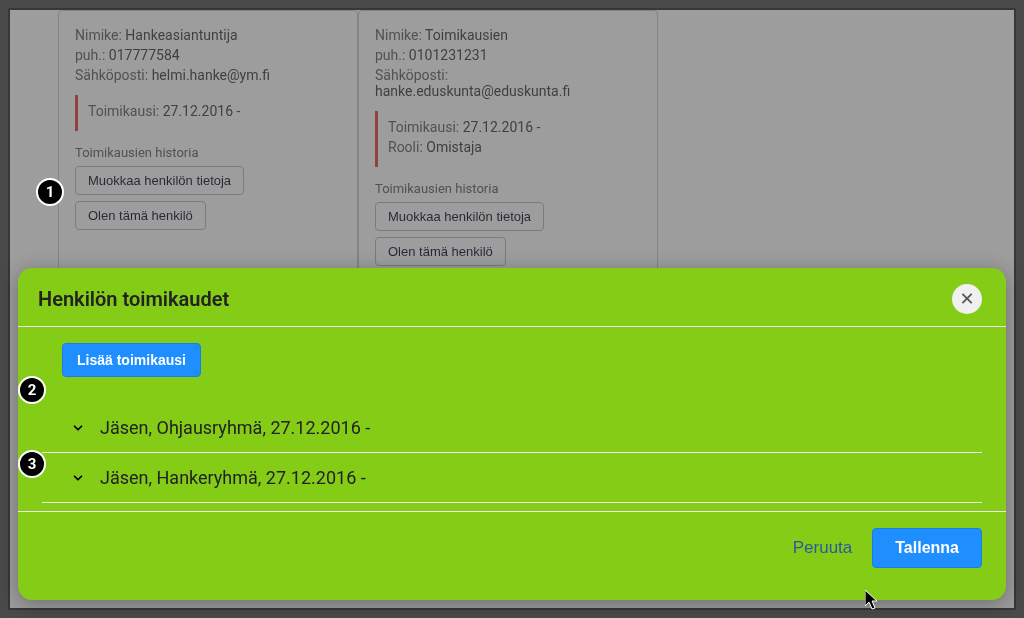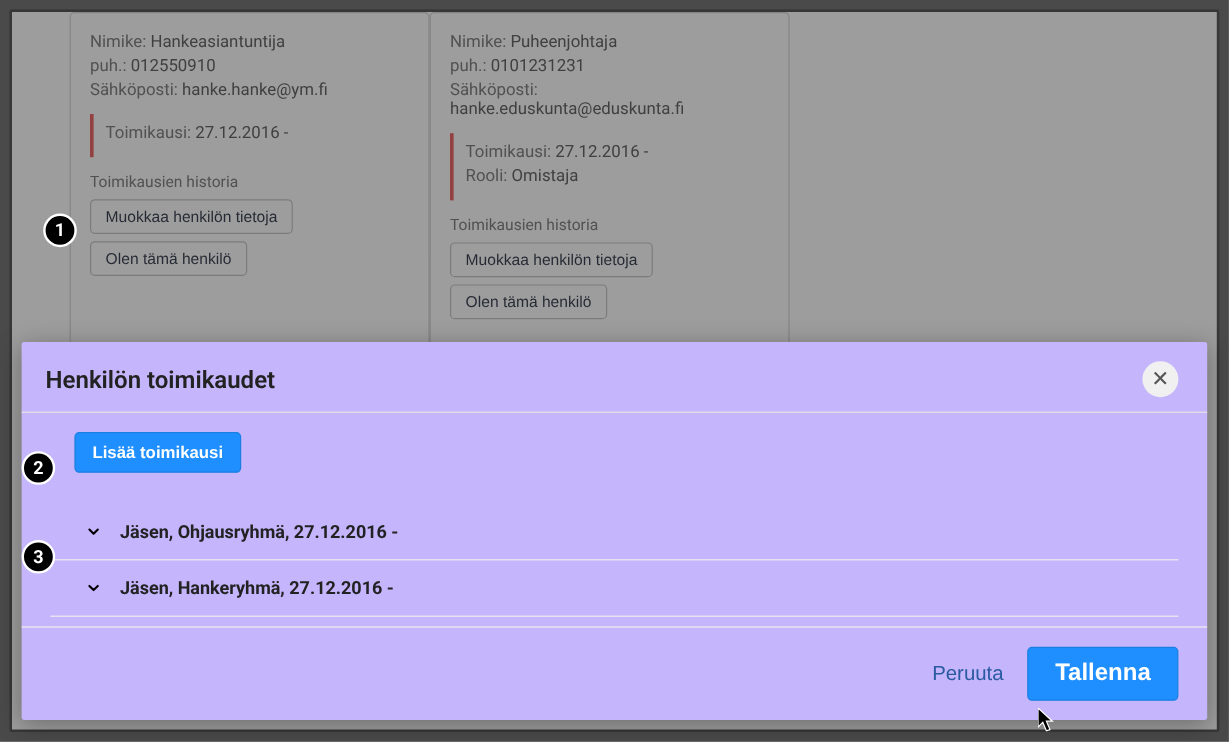--- a/index.html
+++ b/index.html
@@ -62,25 +62,25 @@
       color: #333;
       padding: 16px 48px 0 48px;
       font-weight: 500;
     }
 
     .modal {
       position: absolute;
       left: 18px;
       right: 18px;
       bottom: 18px;
-      background: #c4b5fd;
-      border-radius: 2px;
+      background: #84cc16;
+      border-radius: 14px;
       box-shadow: 0 4px 20px rgba(0,0,0,0.3);
       z-index: 10;
-      padding-bottom: 0;
+      padding-bottom: 16px;
     }
     .modal-header {
       display: flex;
       justify-content: space-between;
       align-items: center;
       padding: 16px 24px 12px 20px;
       border-bottom: 1px solid #e5e5e5;
     }
     .modal-title { font-size: 20px; font-weight: 600; color: #222; }
     .close-btn {
@@ -112,21 +112,21 @@
       gap: 14px;
       padding: 14px 8px 14px 28px;
       border-bottom: 1px solid #eee;
       cursor: pointer;
     }
     .chevron {
       width: 16px; height: 16px;
       display: inline-flex; align-items: center; justify-content: center;
     }
     .chevron svg { width: 14px; height: 14px; }
-    .term-text { font-size: 15px; font-weight: 700; color: #222; }
+    .term-text { font-size: 18px; font-weight: 400; color: #222; }
     .modal-footer {
       display: flex;
       justify-content: flex-end;
       align-items: center;
       gap: 20px;
       padding: 16px 24px;
       border-top: 1px solid #eee;
     }
     .cancel-link {
       color: #2a5aa0;
@@ -134,21 +134,21 @@
       cursor: pointer;
       background: none;
       border: none;
     }
     .save-btn {
       background: #1f8fff;
       color: #fff;
       border: 1px solid #1a7fe0;
       border-radius: 4px;
       padding: 10px 22px;
-      font-size: 20px;
+      font-size: 16px;
       font-weight: 600;
       cursor: pointer;
     }
 
     .callout {
       position: absolute;
       width: 28px; height: 28px;
       background: #000;
       color: #fff;
       border-radius: 50%;
@@ -165,32 +165,32 @@
     }
   </style>
 </head>
 <body>
 
 <div class="backdrop">
   <div class="cards-area">
 
     <div class="card">
       <div class="row"><span class="lbl">Nimike:</span> <span class="val">Hankeasiantuntija</span></div>
-      <div class="row"><span class="lbl">puh.:</span> <span class="val">012550910</span></div>
-      <div class="row"><span class="lbl">Sähköposti:</span> <span class="val">hanke.hanke@ym.fi</span></div>
+      <div class="row"><span class="lbl">puh.:</span> <span class="val">017777584</span></div>
+      <div class="row"><span class="lbl">Sähköposti:</span> <span class="val">helmi.hanke@ym.fi</span></div>
       <div class="term-box">
         <div class="row"><span class="lbl">Toimikausi:</span> <span class="val">27.12.2016 -</span></div>
       </div>
       <div class="history-label">Toimikausien historia</div>
       <button class="btn">Muokkaa henkilön tietoja</button><br>
       <button class="btn">Olen tämä henkilö</button>
     </div>
 
     <div class="card">
-      <div class="row"><span class="lbl">Nimike:</span> <span class="val">Puheenjohtaja</span></div>
+      <div class="row"><span class="lbl">Nimike:</span> <span class="val">Toimikausien</span></div>
       <div class="row"><span class="lbl">puh.:</span> <span class="val">0101231231</span></div>
       <div class="row"><span class="lbl">Sähköposti:</span> <span class="val">hanke.eduskunta@eduskunta.fi</span></div>
       <div class="term-box">
         <div class="row"><span class="lbl">Toimikausi:</span> <span class="val">27.12.2016 -</span></div>
         <div class="row"><span class="lbl">Rooli:</span> <span class="val">Omistaja</span></div>
       </div>
       <div class="history-label">Toimikausien historia</div>
       <button class="btn">Muokkaa henkilön tietoja</button><br>
       <button class="btn">Olen tämä henkilö</button>
     </div>

